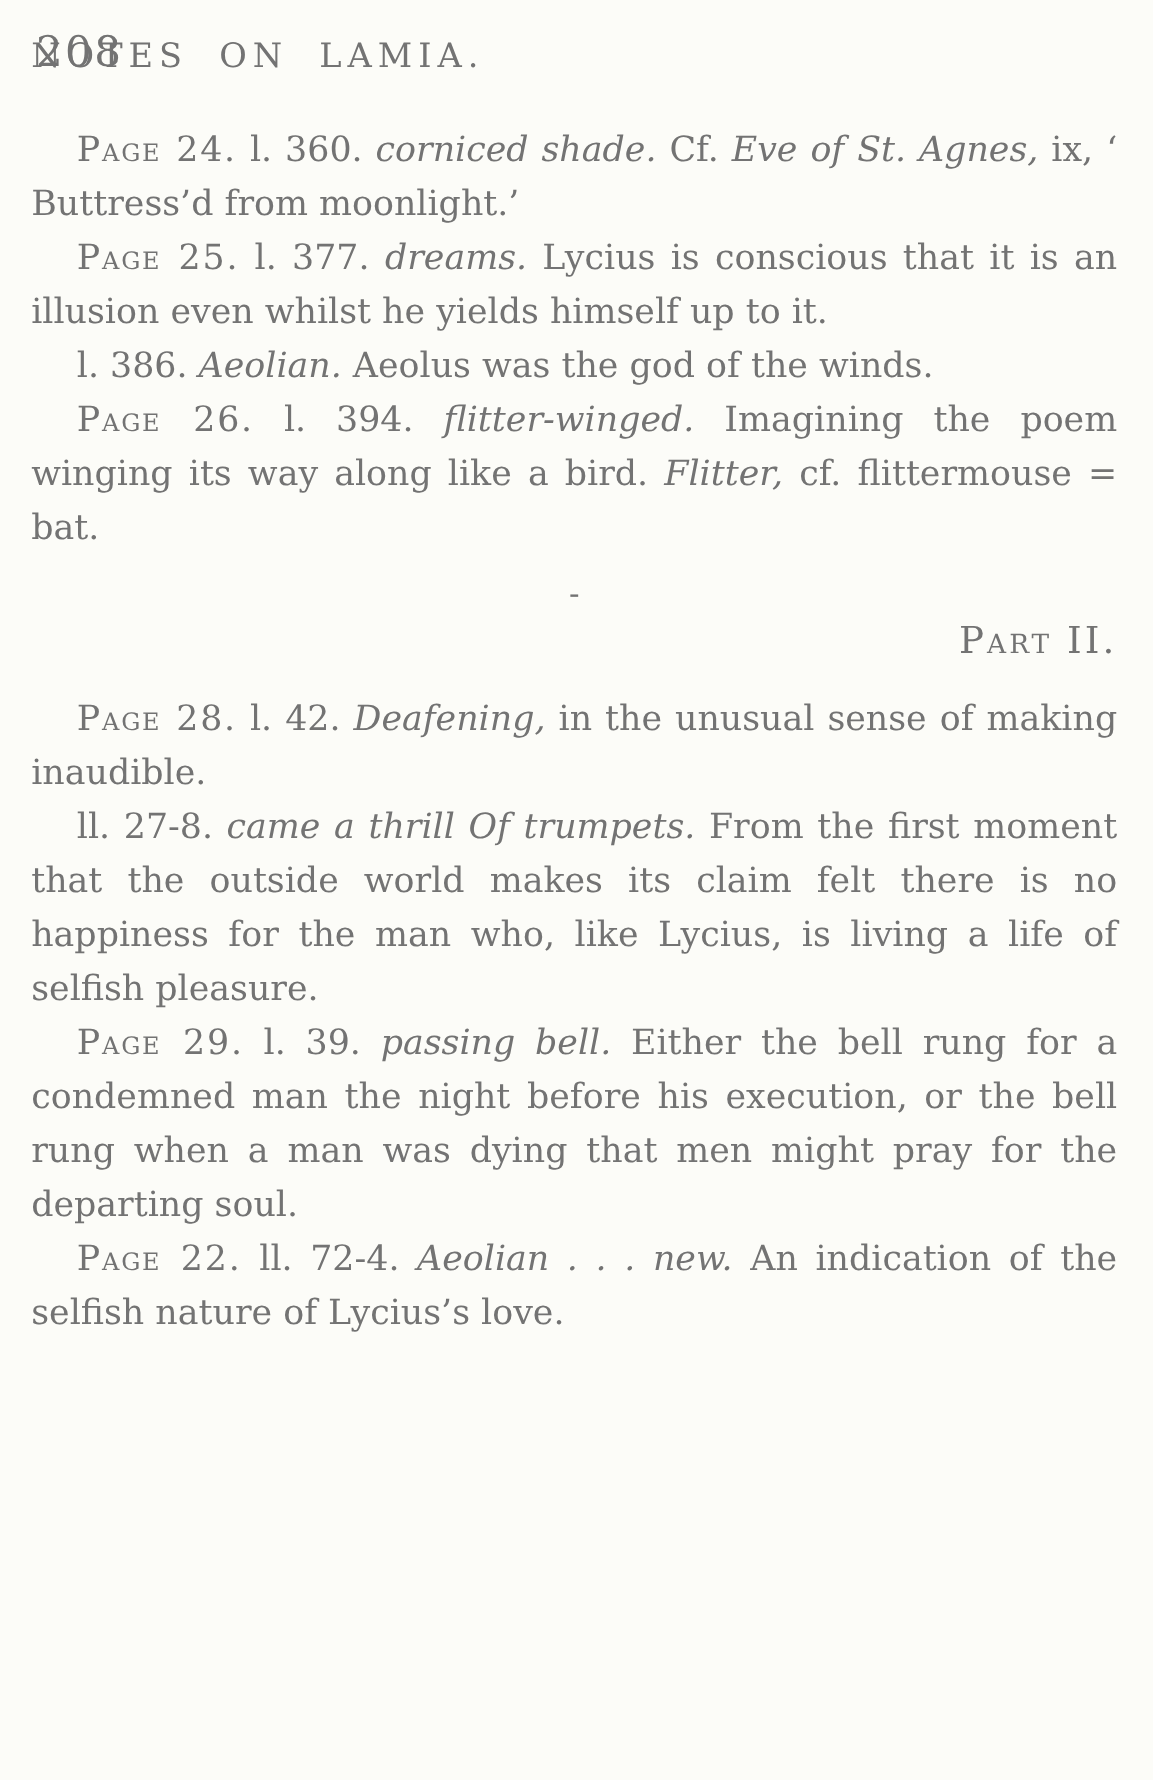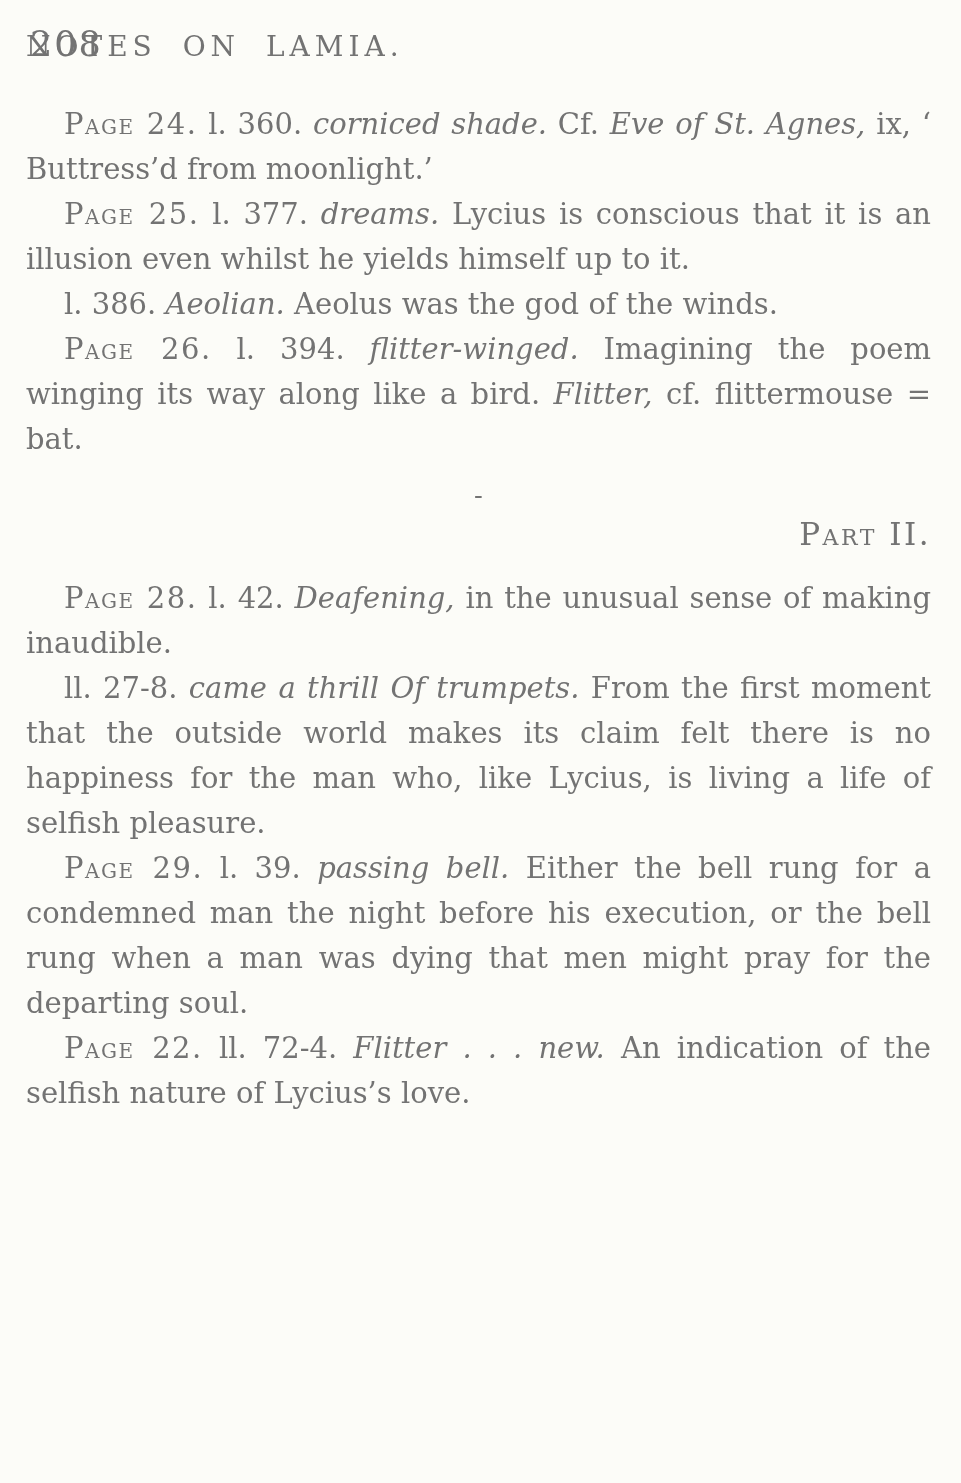--- a/index.html
+++ b/index.html
@@ -94,18 +94,18 @@
       </section>
 
     <div class="divider">-</div>
 
     <h2 class="part-heading">Part II.</h2>
 
     <section class="part" id="part2">
         <p class="para"><span class="run pageref">Page 28.</span><span class="run normal"> l. 42. </span><span class="run italic">Deafening,</span><span class="run normal"> in the unusual sense of making inaudible.</span></p>
         <p class="para"><span class="run normal">ll. 27-8. </span><span class="run italic">came a thrill Of trumpets.</span><span class="run normal"> From the first moment that the outside world makes its claim felt there is no happiness for the man who, like Lycius, is living a life of selfish pleasure.</span></p>
         <p class="para"><span class="run pageref">Page 29.</span><span class="run normal"> l. 39. </span><span class="run italic">passing bell.</span><span class="run normal"> Either the bell rung for a condemned man the night before his execution, or the bell rung when a man was dying that men might pray for the departing soul.</span></p>
-        <p class="para"><span class="run pageref">Page 22.</span><span class="run normal"> ll. 72-4. </span><span class="run italic">Flitter . . . new.</span><span class="run normal"> An indication of the selfish nature of Lycius’s love.</span></p>
+        <p class="para"><span class="run pageref">Page 22.</span><span class="run normal"> ll. 72-4. </span><span class="run italic">Aeolian . . . new.</span><span class="run normal"> An indication of the selfish nature of Lycius’s love.</span></p>
       </section>
 
   </main>
 
 </div>
 
 </body></html>

